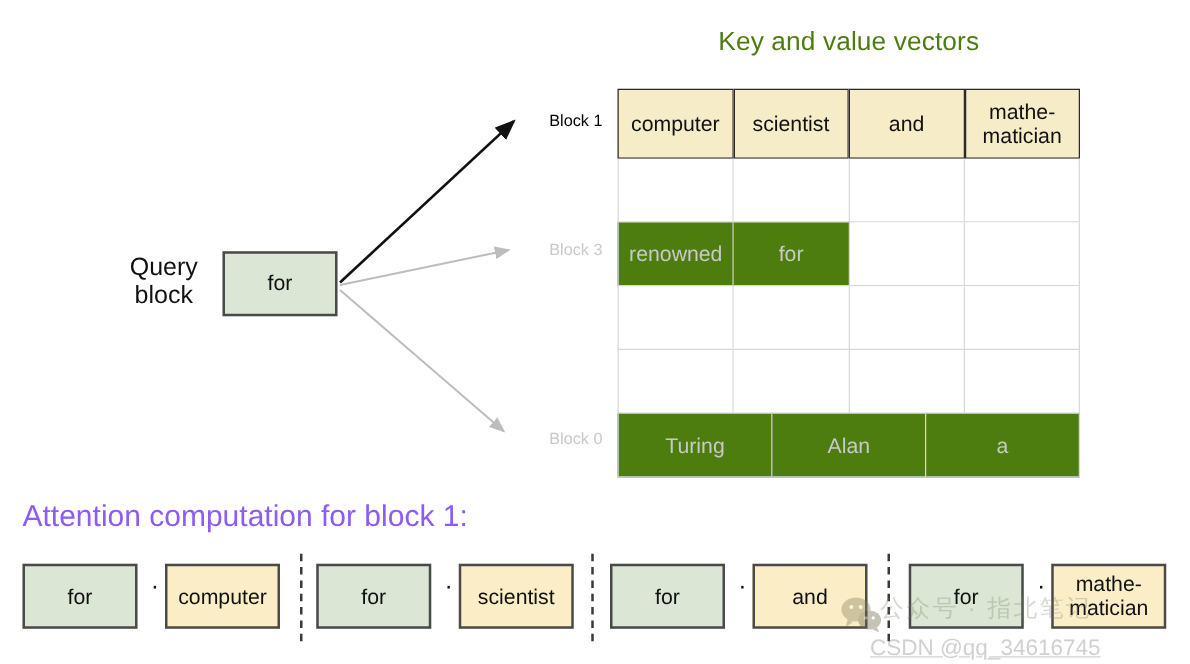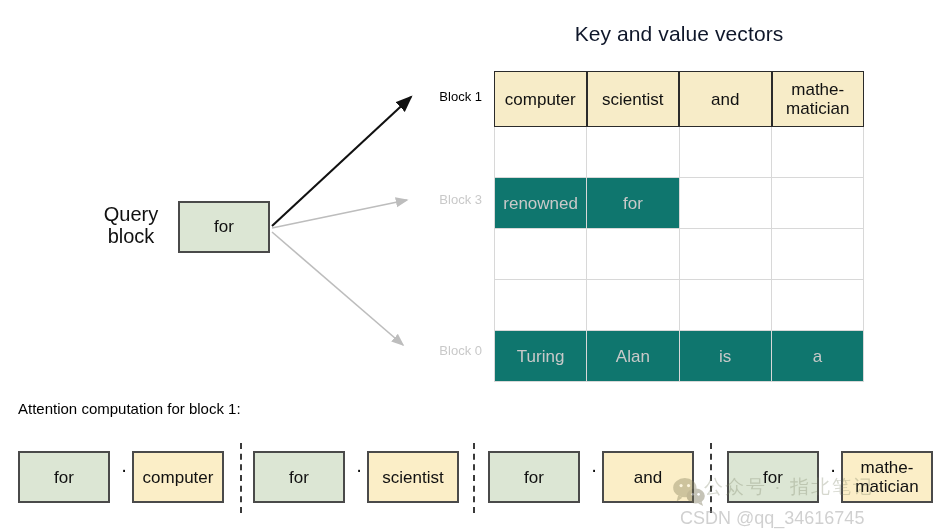--- a/index.html
+++ b/index.html
@@ -19,21 +19,21 @@
   
   .abs { position: absolute; }
 
   
   #kv-title {
     left: 494px;
     top: 22px;
     width: 370px;
     text-align: center;
     font-size: 21px;
-    color: #0f172a;
+    color: #4d7c0f;
     letter-spacing: 0.1px;
   }
 
   
   #query-label {
     left: 88px;
     top: 203px;
     width: 86px;
     text-align: center;
     font-size: 20px;
@@ -107,31 +107,31 @@
     background: #f7ecc8;
     border: 1.5px solid #2b2b2b;
     border-right-width: 1px;
     height: 56px;
     color: #111;
   }
   .kv-row.active .kv-cell:last-child { border-right-width: 1.5px; }
 
   
   .kv-row.faded .kv-cell {
-    background: #0f766e;
+    background: #4d7c0f;
     color: #c9c9c9;
   }
   .kv-row.faded .kv-cell.blank { background: #ffffff; }
 
   
   #attention-heading {
     left: 18px;
     top: 400px;
-    font-size: 15px;
-    color: #000000;
+    font-size: 24px;
+    color: #8b5cf6;
   }
   #attention-row {
     left: 0px;
     top: 443px;
     width: 952px;
     height: 70px;
   }
   .term-box {
     position: absolute;
     width: 92px;
@@ -178,25 +178,26 @@
     position: absolute;
     left: 32px;
     top: 0px;
     font-size: 19px;
     color: rgba(120,125,95,0.30);
     letter-spacing: 2px;
     white-space: nowrap;
   }
   #wm-csdn {
     position: absolute;
-    left: 8px;
+    left: 24px;
     top: 34px;
     font-size: 18px;
     color: rgba(150,150,150,0.45);
     white-space: nowrap;
+    text-decoration: underline;
   }
   #wm-logo {
     position: absolute;
     left: 0px;
     top: 2px;
     width: 34px;
     height: 30px;
     opacity: 0.40;
   }
 </style>
@@ -259,21 +260,20 @@
     </div>
     <div class="kv-row">
       <div class="kv-cell blank"></div>
       <div class="kv-cell blank"></div>
       <div class="kv-cell blank"></div>
       <div class="kv-cell blank"></div>
     </div>
     <div class="kv-row faded">
       <div class="kv-cell">Turing</div>
       <div class="kv-cell">Alan</div>
-      <div class="kv-cell">is</div>
       <div class="kv-cell">a</div>
     </div>
   </div>
 
 <div class="abs" id="attention-heading">Attention computation for block 1:</div>
 
 <div class="abs" id="attention-row">
     <div class="term-box green" style="left: 18px;">for</div>
     <div class="dot-op" style="left: 117px;">·</div>
     <div class="term-box yellow" style="left: 132px;">computer</div>

